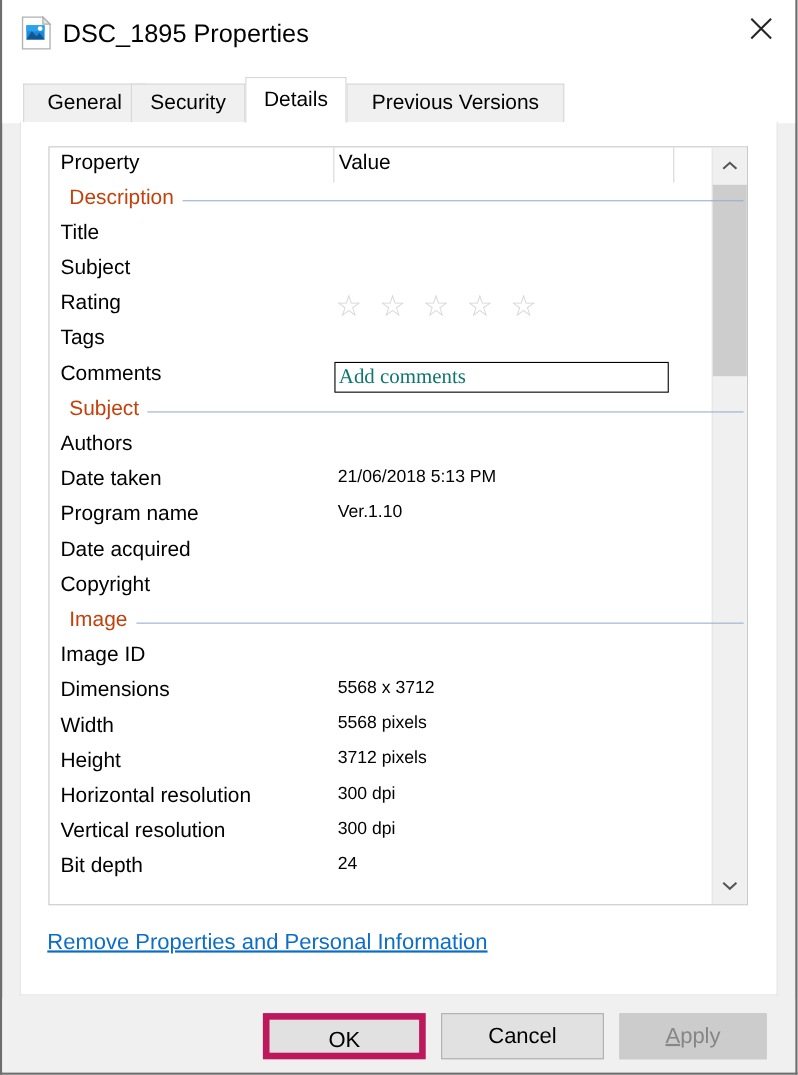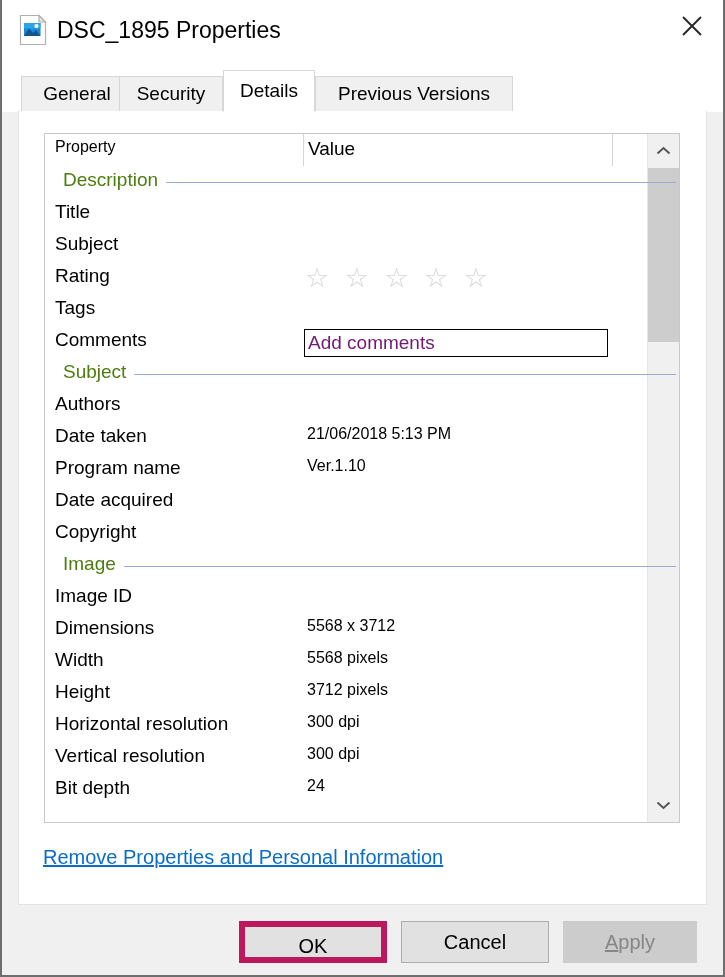--- a/index.html
+++ b/index.html
@@ -118,21 +118,21 @@
     overflow: hidden;
   }
   .list-header {
     position: absolute;
     left: 0; top: 0;
     width: 100%; height: 32px;
   }
   .hdr-prop {
     position: absolute;
     left: 10px; top: 4px;
-    font-size: 16px; color: #000;
+    font-size: 19px; color: #000;
   }
   .hdr-val {
     position: absolute;
     left: 263px; top: 4px;
     font-size: 19px; color: #000;
   }
   .hdr-divider {
     position: absolute;
     top: 0; width: 1px; height: 32px;
     background: #d6d6d6;
@@ -163,21 +163,21 @@
     position: absolute;
     left: 262px; top: 3px;
     font-size: 16px;
     color: #000;
     white-space: nowrap;
   }
 
   
   .row.section .row-label {
     left: 18px;
-    color: #4d7c0f;
+    color: #c2410c;
     background: #ffffff;
     padding-right: 8px;
     z-index: 2;
   }
   .section-rule {
     position: absolute;
     left: 18px; right: 3px;
     top: 16px;
     height: 1px;
     background: #9aaed0;
@@ -202,23 +202,23 @@
     width: 304px; height: 28px;
     box-sizing: border-box;
     border: 1px solid #000000;
     background: #ffffff;
   }
   .comment-box input {
     width: 100%; height: 100%;
     border: none; outline: none;
     box-sizing: border-box;
     padding: 0 0 0 3px;
-    font-family: Liberation Sans, sans-serif;
+    font-family: Liberation Serif, serif;
     font-size: 19px;
-    color: #701a75;
+    color: #0f766e;
     background: transparent;
   }
 
   
   .scrollbar {
     position: absolute;
     right: 0; top: 0;
     width: 32px; height: 100%;
     background: #f0f0f0;
     border-left: 1px solid #e6e6e6;

